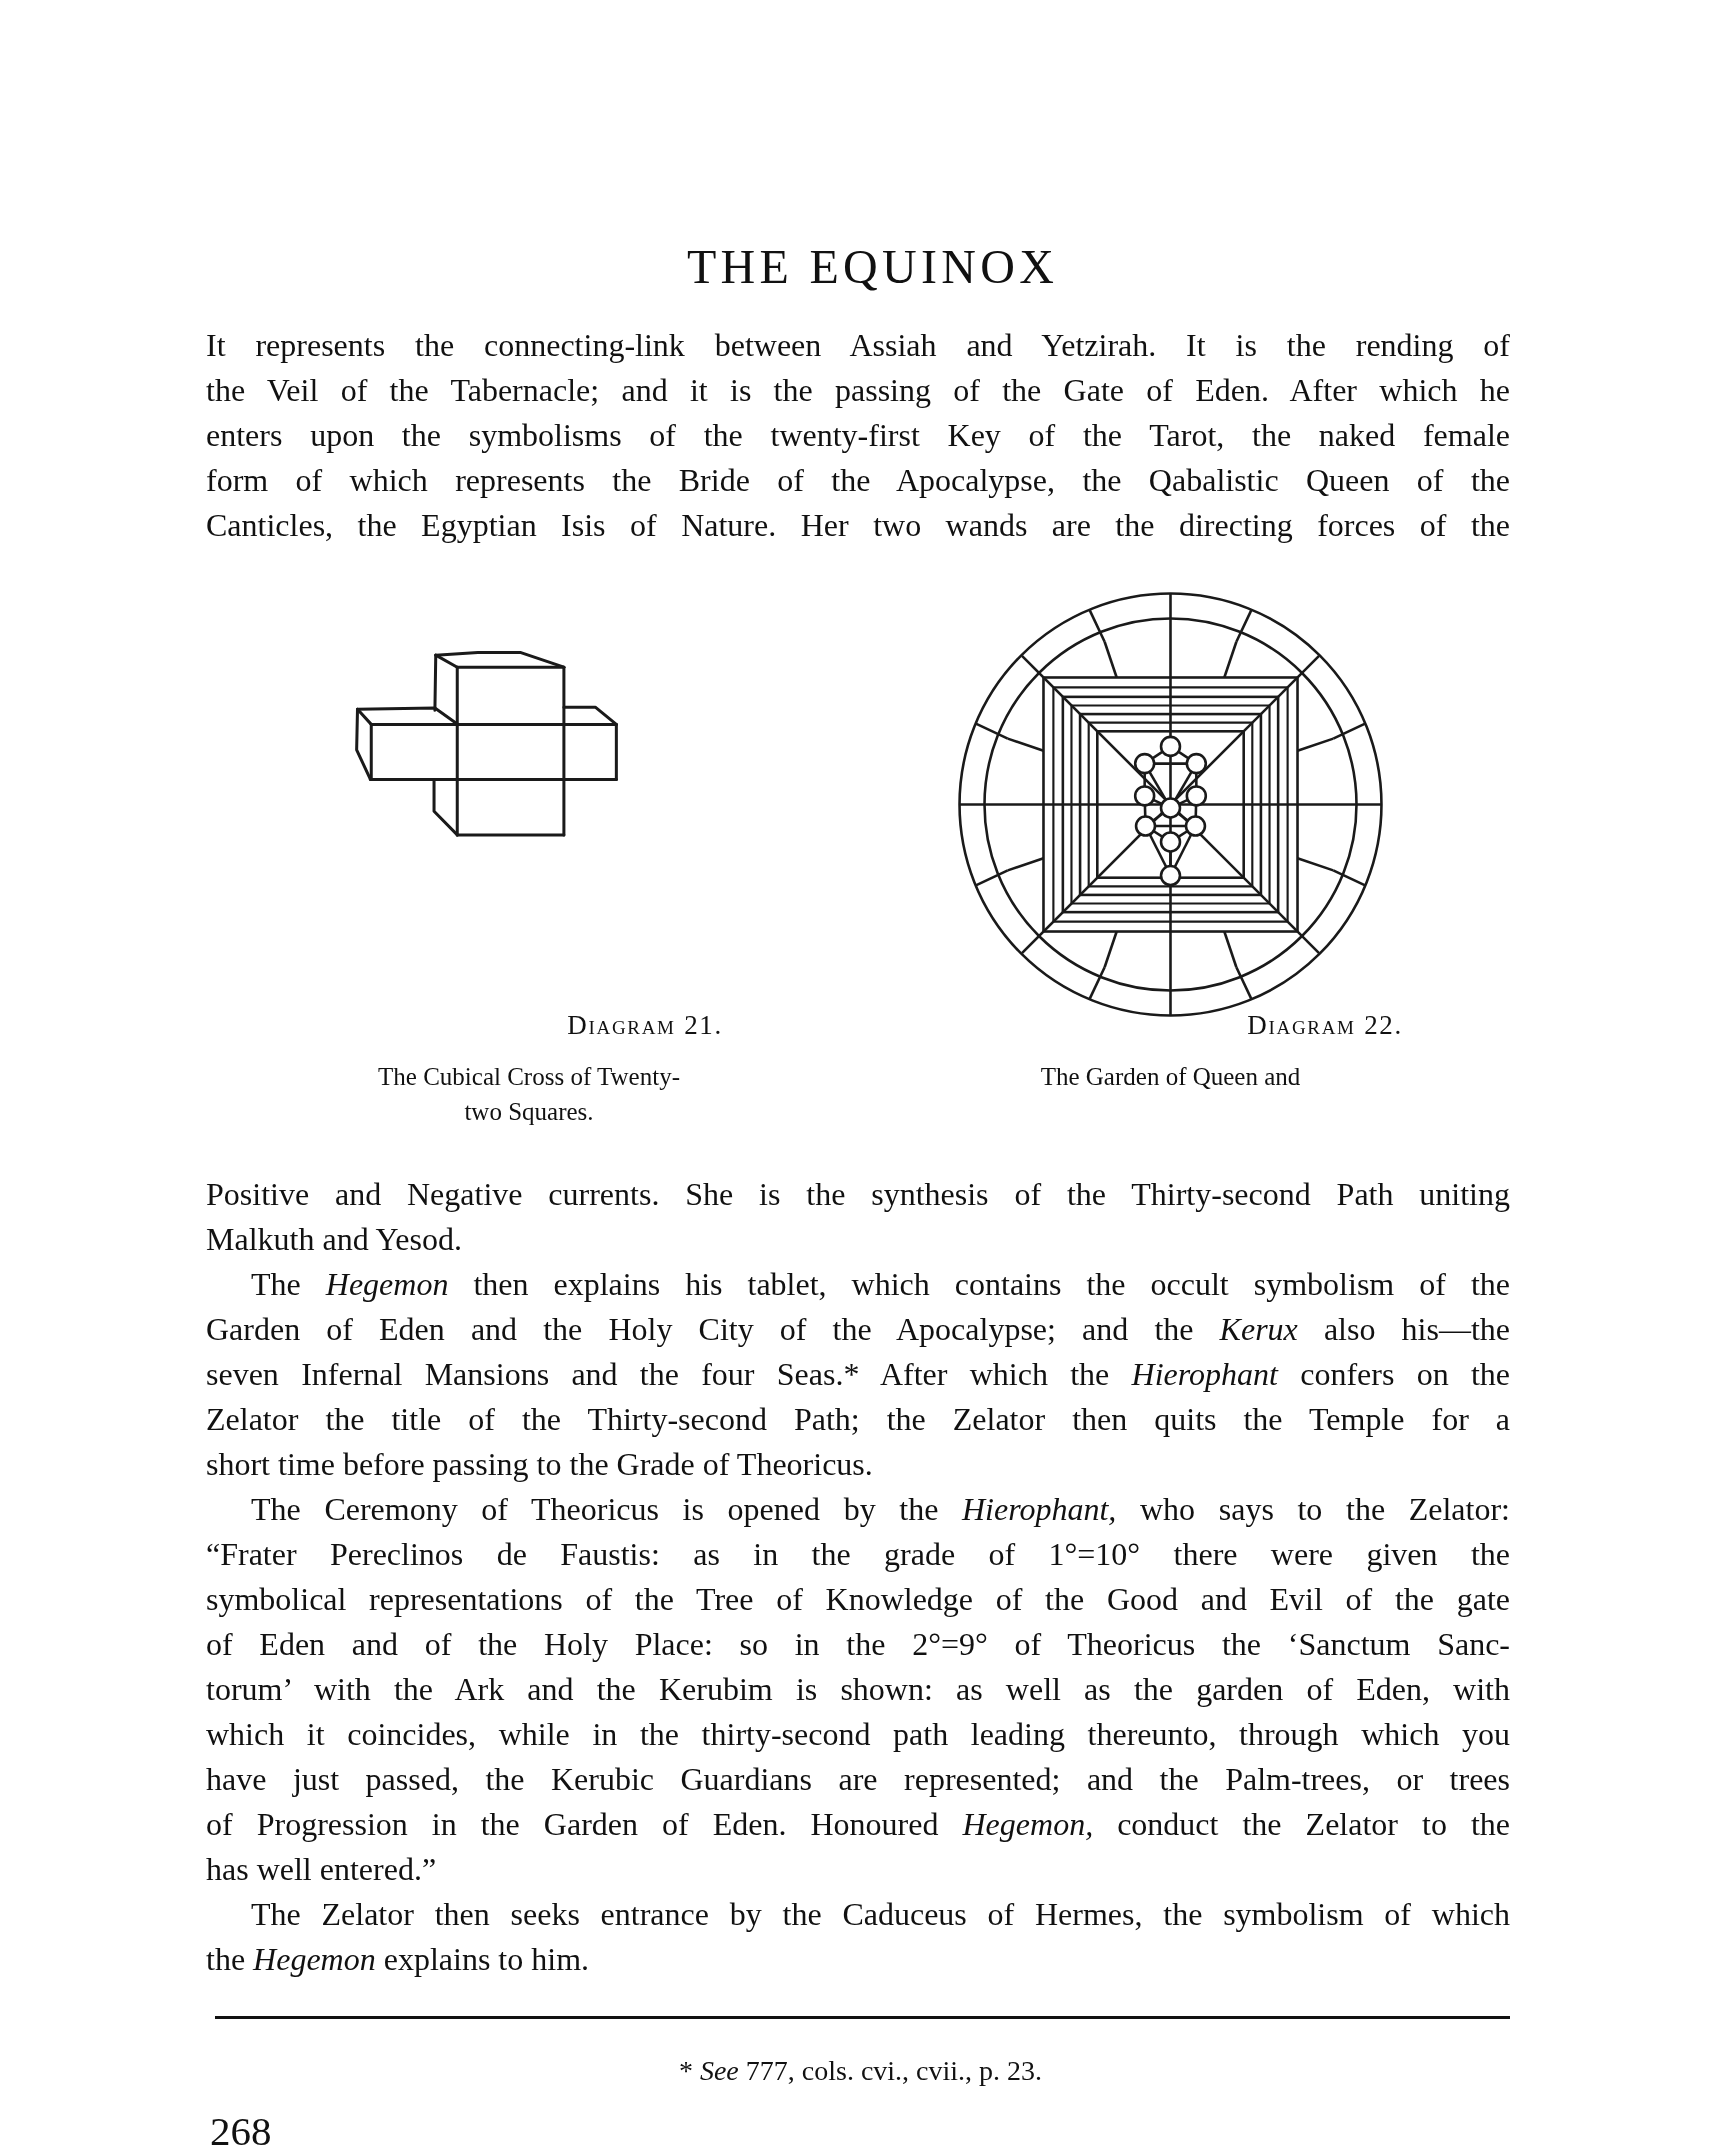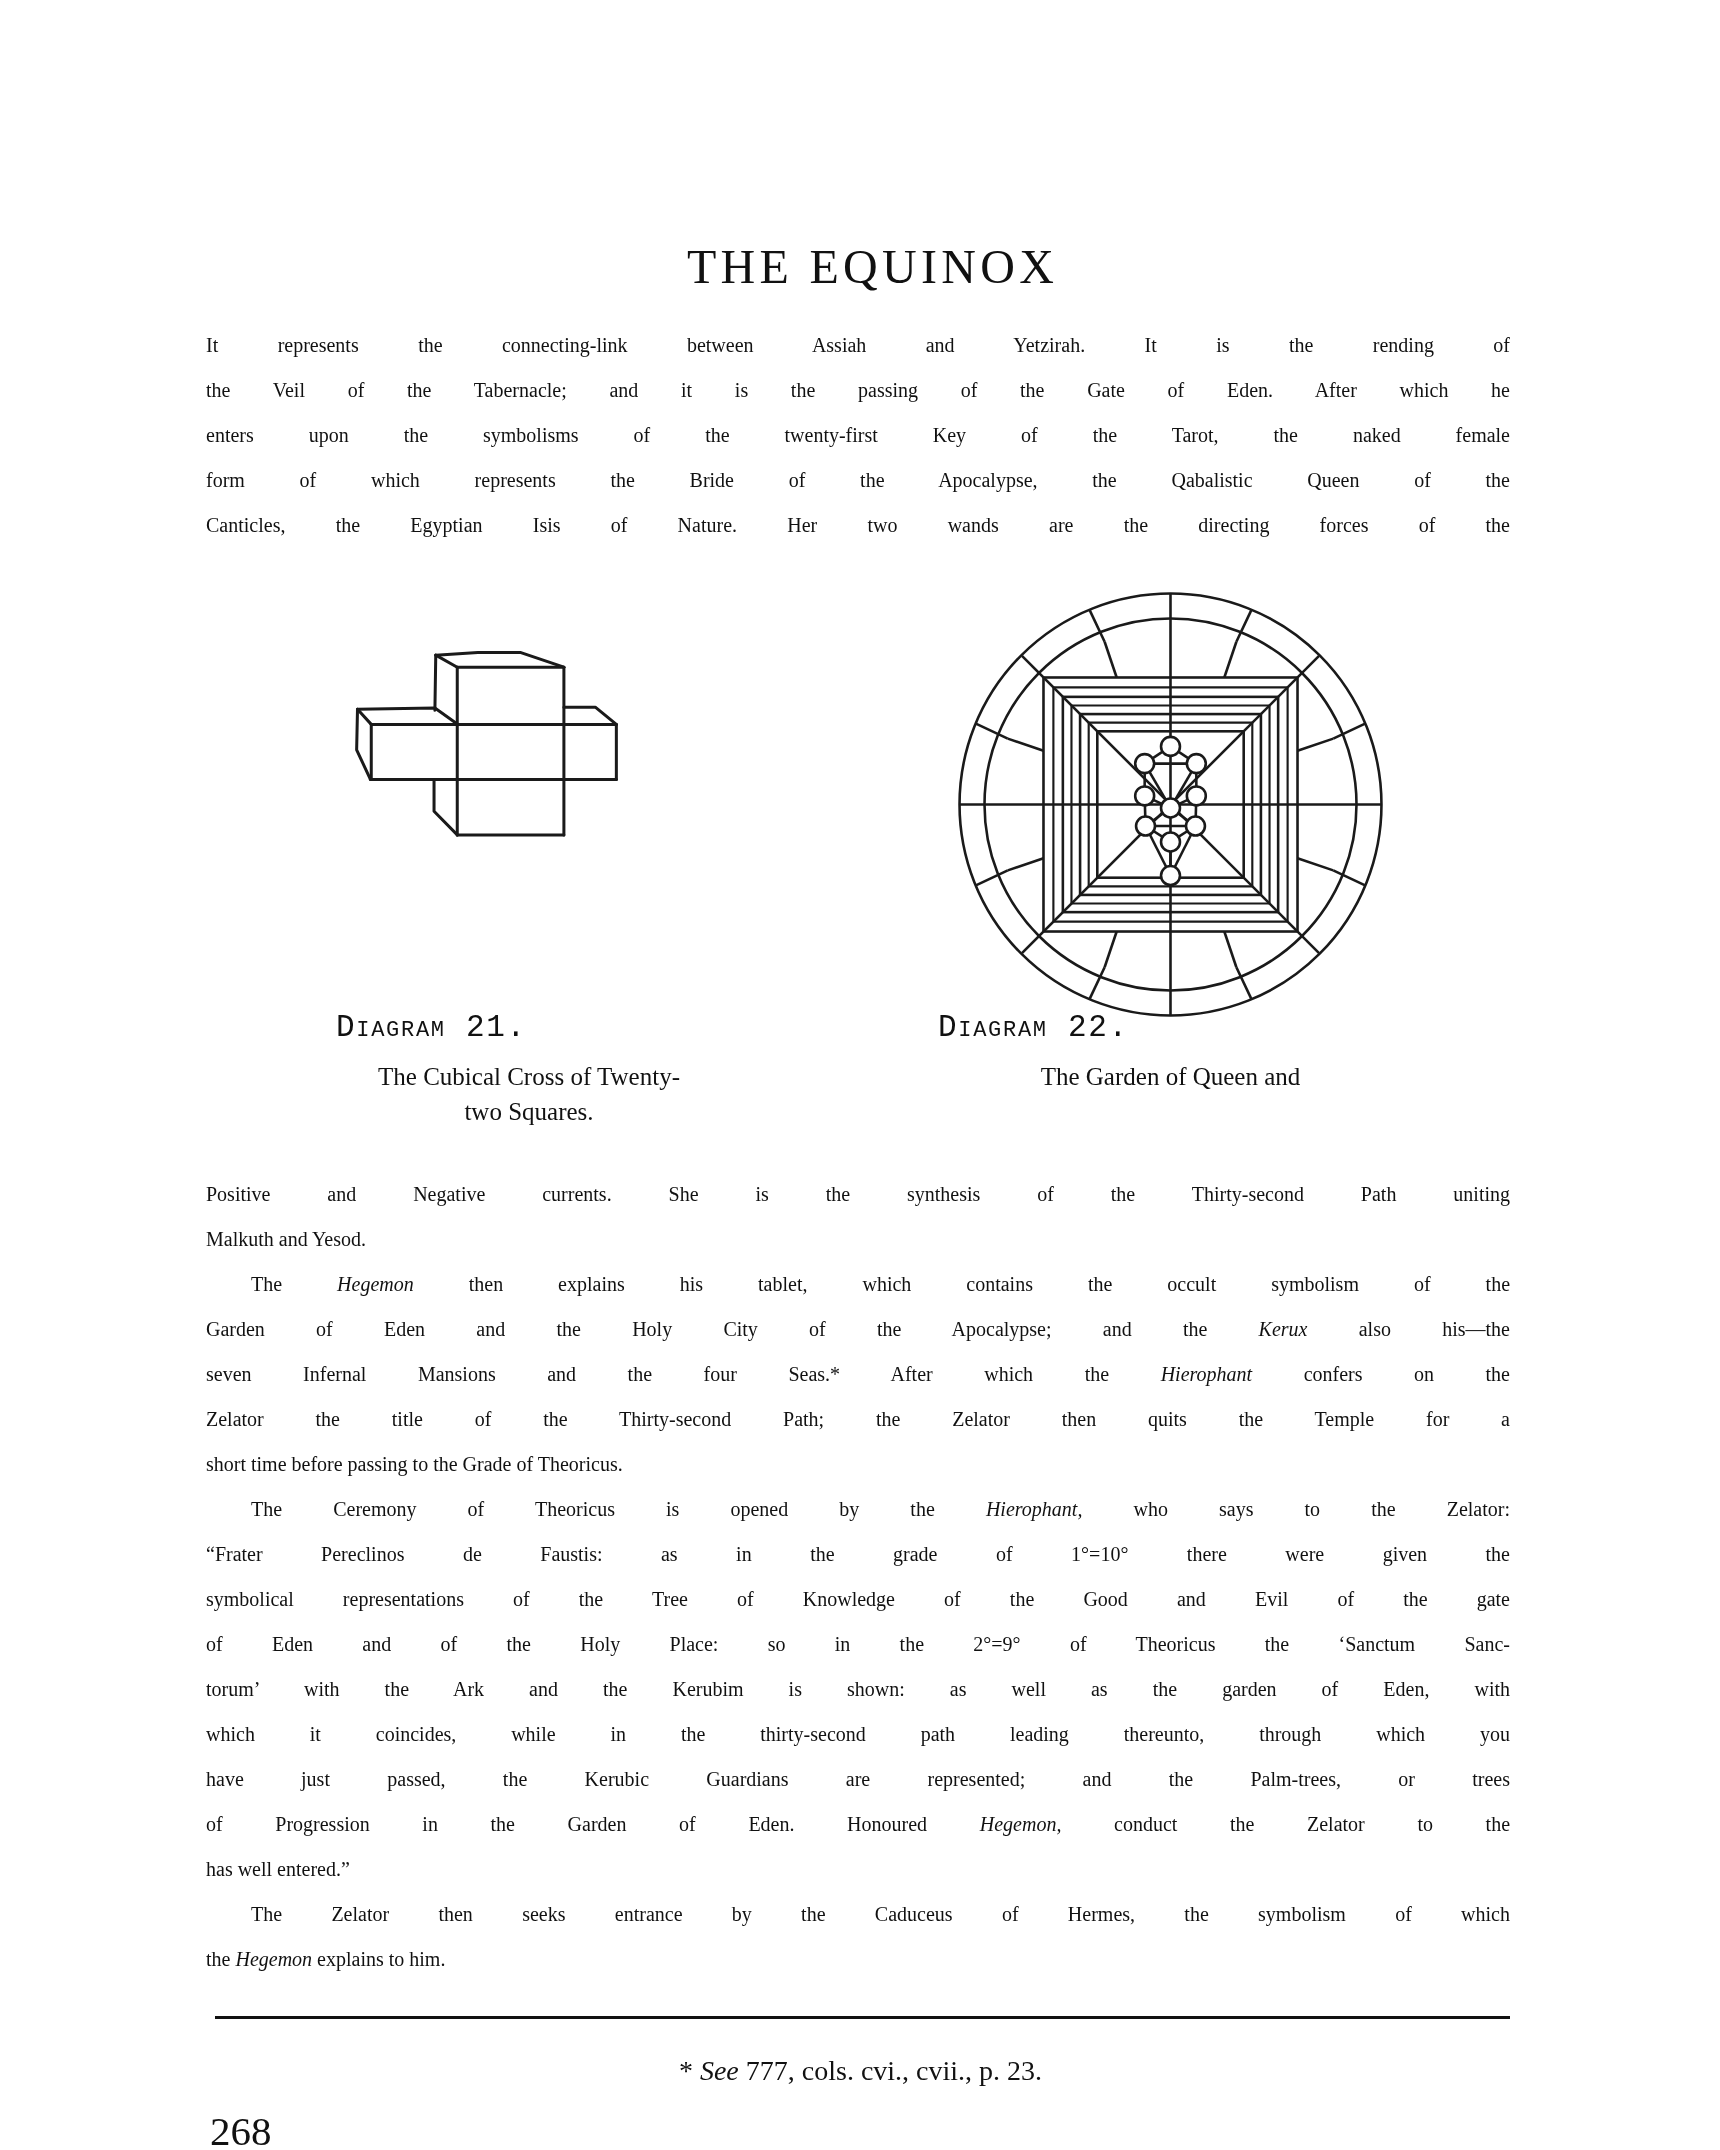--- a/index.html
+++ b/index.html
@@ -4,31 +4,31 @@
 <style>
   html, body { margin: 0; padding: 0; background: #ffffff; }
   body { width: 1721px; height: 2344px; position: relative; overflow: hidden; color: #111; }
   .page { position: absolute; left: 0; top: 0; width: 1721px; height: 2344px; background: #fff; }
   .title {
     position: absolute; left: 12px; width: 1721px; top: 239px; text-align: center;
     font-family: "Liberation Serif", "DejaVu Serif", serif; font-size: 48px; letter-spacing: 4.3px;
   }
   .body-block {
     position: absolute; left: 206px; width: 1304px;
-    font-family: "Liberation Serif", "DejaVu Serif", serif; font-size: 20px; line-height: 45px;
+    font-family: "Liberation Serif", "DejaVu Serif", serif; font-size: 32px; line-height: 45px;
     text-align: justify;
   }
   .line { display: block; white-space: nowrap; text-align-last: justify; text-align: justify; }
   .line.last { text-align-last: left; }
   .indent { padding-left: 45px; }
   .it { font-style: italic; text-align: right; }
   .figure { position: absolute; }
   .cap-head {
-    position: absolute; text-align: left; font-family: Liberation Mono, monospace;
-    font-size: 31px; letter-spacing: 1.7px; font-variant: small-caps;
+    position: absolute; text-align: right; font-family: Liberation Serif, serif;
+    font-size: 27px; letter-spacing: 1.7px; font-variant: small-caps;
   }
   .cap-text {
     position: absolute; text-align: center; font-family: "Liberation Serif", "DejaVu Serif", serif;
     font-size: 25px; line-height: 35px;
   }
   .rule { position: absolute; left: 215px; top: 2016px; width: 1295px; height: 2.6px; background: #111; }
   .footnote {
     position: absolute; left: 0; width: 1721px; top: 2055px; text-align: center;
     font-family: "Liberation Serif", "DejaVu Serif", serif; font-size: 28px;
   }

